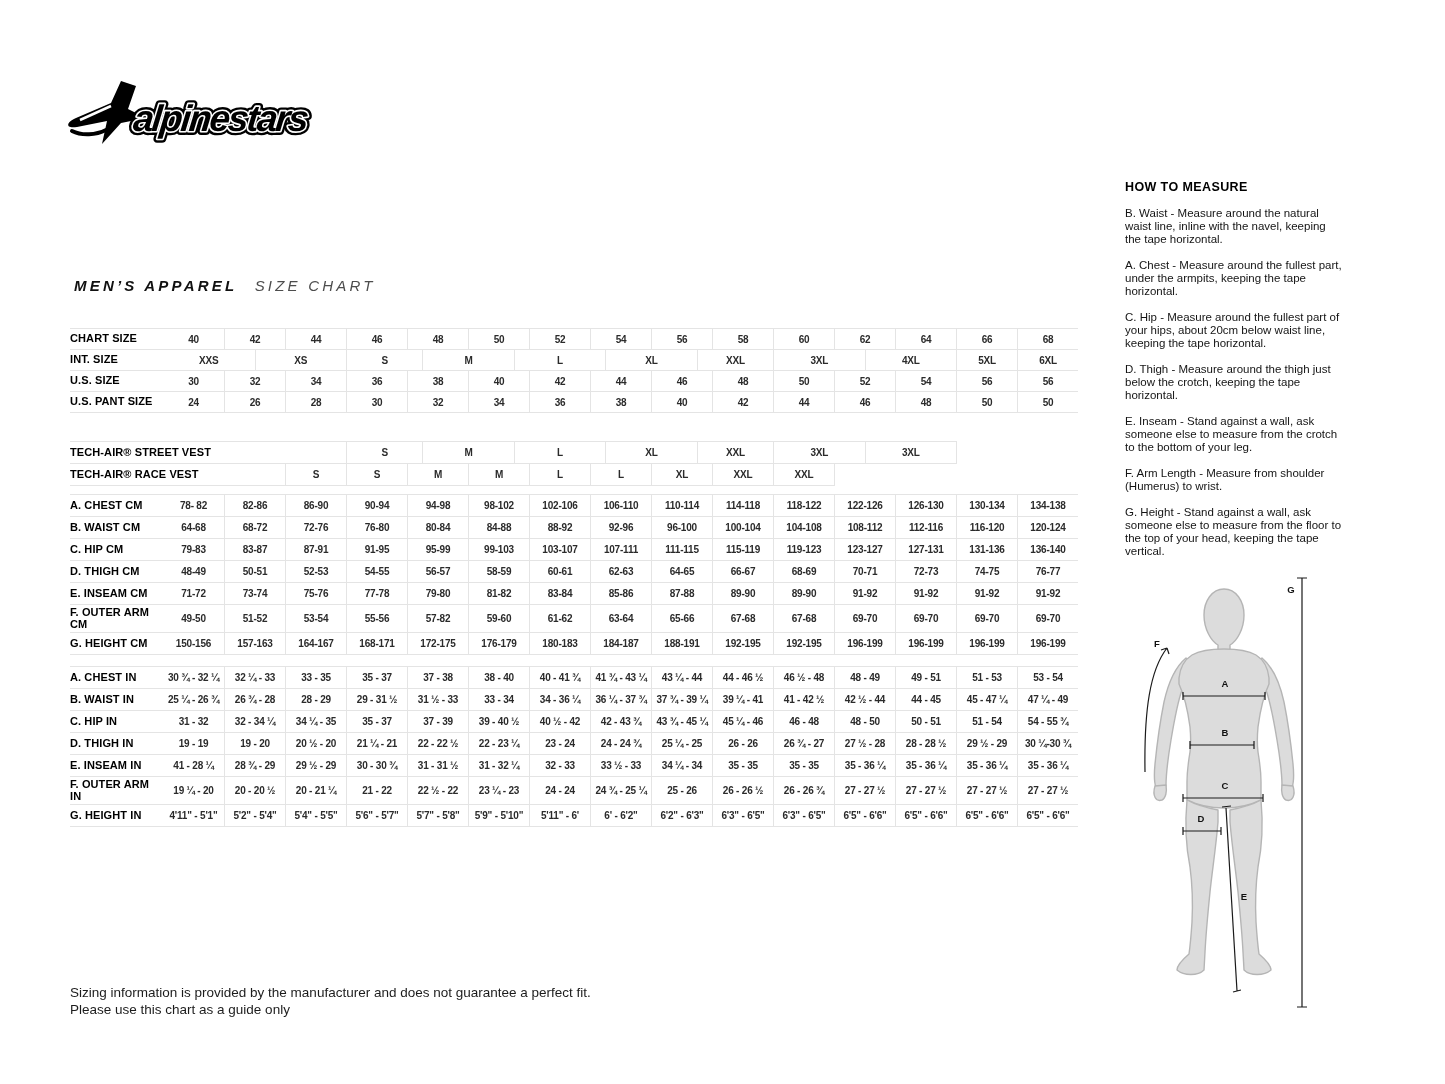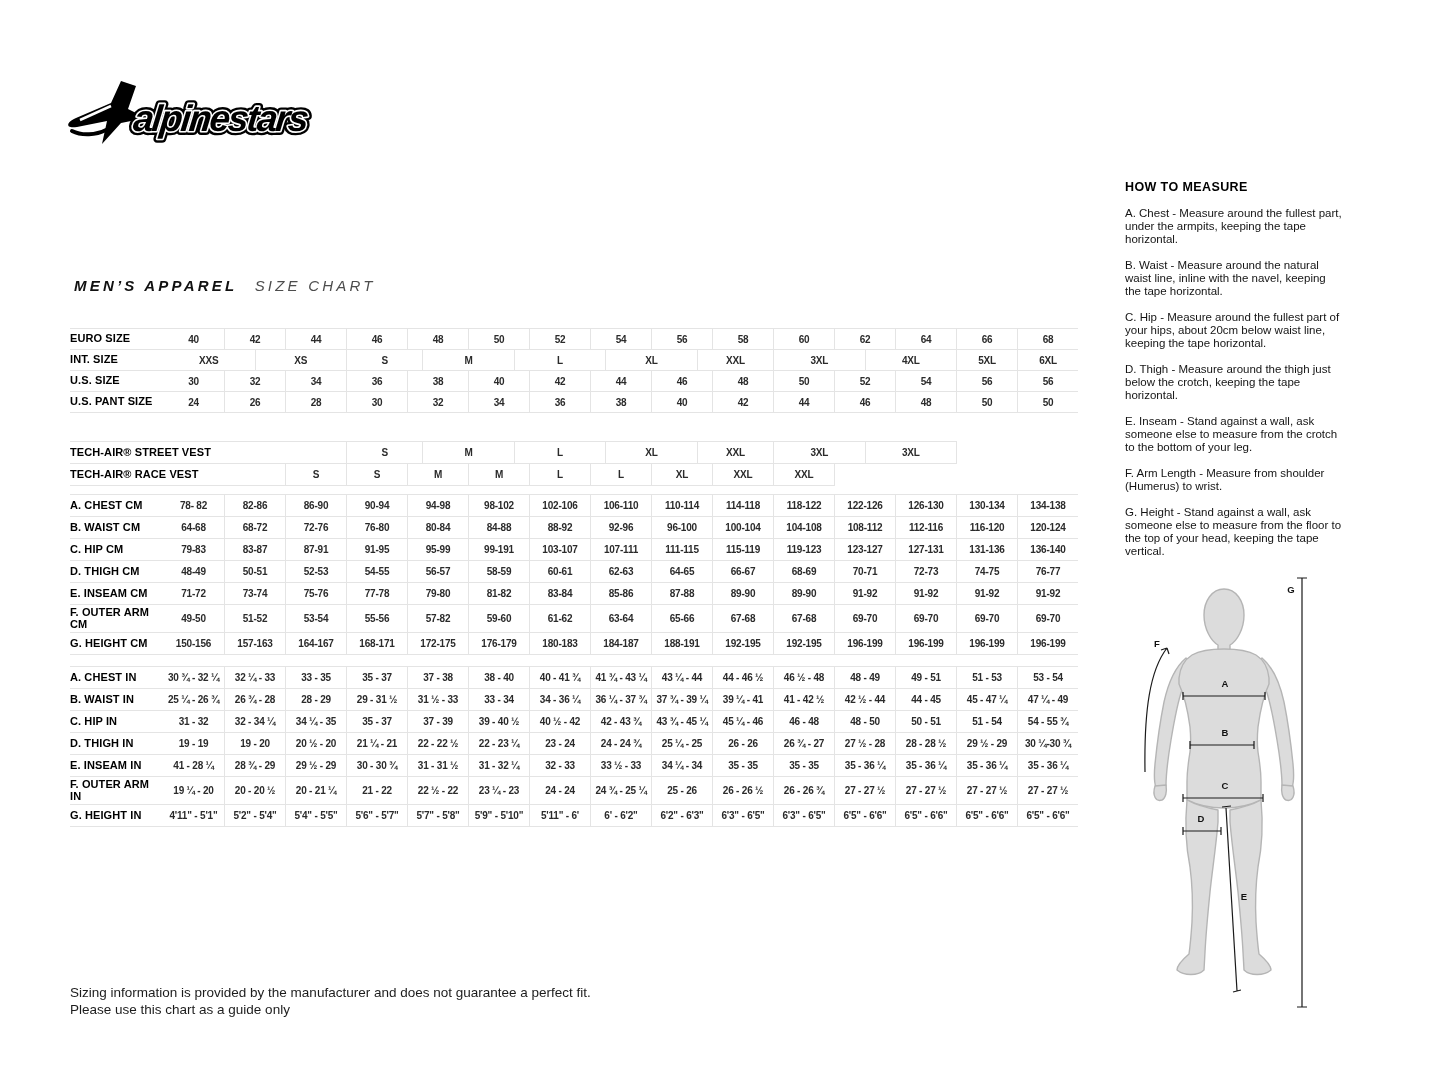--- a/index.html
+++ b/index.html
@@ -70,21 +70,21 @@
   </svg>
 
   <div class="title">
     <span class="t-bold">MEN’S APPAREL</span>
     <span class="t-light">SIZE CHART</span>
   </div>
 
   <div class="size-table">
       <div class="sec sec-header">
         <div class="trow first">
-          <div class="rlabel">EURO SIZE</div>
+          <div class="rlabel">CHART SIZE</div>
           <div class="cell" style="grid-column: span 4;">40</div>
           <div class="cell" style="grid-column: span 4;">42</div>
           <div class="cell" style="grid-column: span 4;">44</div>
           <div class="cell" style="grid-column: span 4;">46</div>
           <div class="cell" style="grid-column: span 4;">48</div>
           <div class="cell" style="grid-column: span 4;">50</div>
           <div class="cell" style="grid-column: span 4;">52</div>
           <div class="cell" style="grid-column: span 4;">54</div>
           <div class="cell" style="grid-column: span 4;">56</div>
           <div class="cell" style="grid-column: span 4;">58</div>
@@ -210,21 +210,21 @@
           <div class="cell" style="grid-column: span 4;">116-120</div>
           <div class="cell" style="grid-column: span 4;">120-124</div>
         </div>
         <div class="trow">
           <div class="rlabel">C. HIP CM</div>
           <div class="cell" style="grid-column: span 4;">79-83</div>
           <div class="cell" style="grid-column: span 4;">83-87</div>
           <div class="cell" style="grid-column: span 4;">87-91</div>
           <div class="cell" style="grid-column: span 4;">91-95</div>
           <div class="cell" style="grid-column: span 4;">95-99</div>
-          <div class="cell" style="grid-column: span 4;">99-191</div>
+          <div class="cell" style="grid-column: span 4;">99-103</div>
           <div class="cell" style="grid-column: span 4;">103-107</div>
           <div class="cell" style="grid-column: span 4;">107-111</div>
           <div class="cell" style="grid-column: span 4;">111-115</div>
           <div class="cell" style="grid-column: span 4;">115-119</div>
           <div class="cell" style="grid-column: span 4;">119-123</div>
           <div class="cell" style="grid-column: span 4;">123-127</div>
           <div class="cell" style="grid-column: span 4;">127-131</div>
           <div class="cell" style="grid-column: span 4;">131-136</div>
           <div class="cell" style="grid-column: span 4;">136-140</div>
         </div>
@@ -427,22 +427,22 @@
           <div class="cell" style="grid-column: span 4;">6'5" - 6'6"</div>
           <div class="cell" style="grid-column: span 4;">6'5" - 6'6"</div>
           <div class="cell" style="grid-column: span 4;">6'5" - 6'6"</div>
         </div>
       </div>
     </div>
 
   <div class="howto">
     <h3>HOW TO MEASURE</h3>
     <div>
+        <p>B. Waist - Measure around the natural waist line, inline with the navel, keeping the tape horizontal.</p>
         <p>A. Chest - Measure around the fullest part, under the armpits, keeping the tape horizontal.</p>
-        <p>B. Waist - Measure around the natural waist line, inline with the navel, keeping the tape horizontal.</p>
         <p>C. Hip - Measure around the fullest part of your hips, about 20cm below waist line, keeping the tape horizontal.</p>
         <p>D. Thigh - Measure around the thigh just below the crotch, keeping the tape horizontal.</p>
         <p>E. Inseam - Stand against a wall, ask someone else to measure from the crotch to the bottom of your leg.</p>
         <p>F. Arm Length - Measure from shoulder (Humerus) to wrist.</p>
         <p>G. Height - Stand against a wall, ask someone else to measure from the floor to the top of your head, keeping the tape vertical.</p>
       </div>
   </div>
 
   <svg class="figure" viewBox="0 0 200 450">
     <g fill="#dcdcdc" stroke="#b5b5b5" stroke-width="1.4" stroke-linejoin="round">

